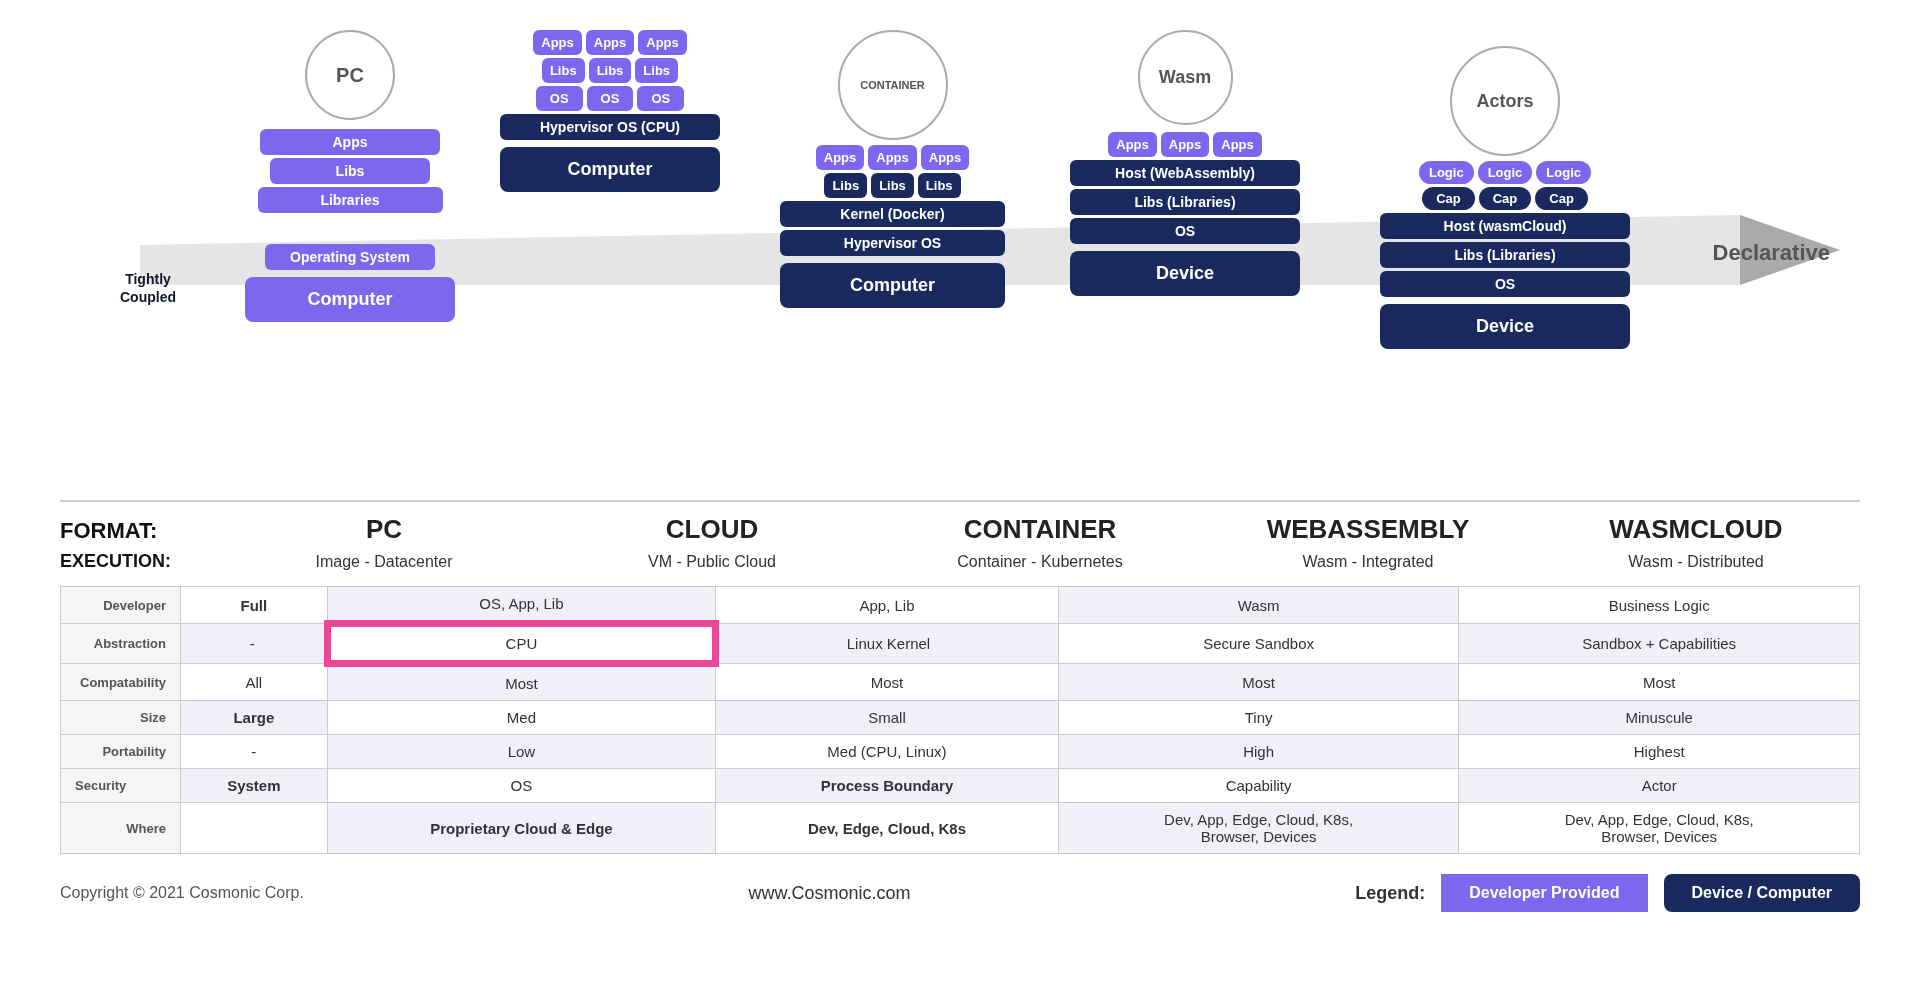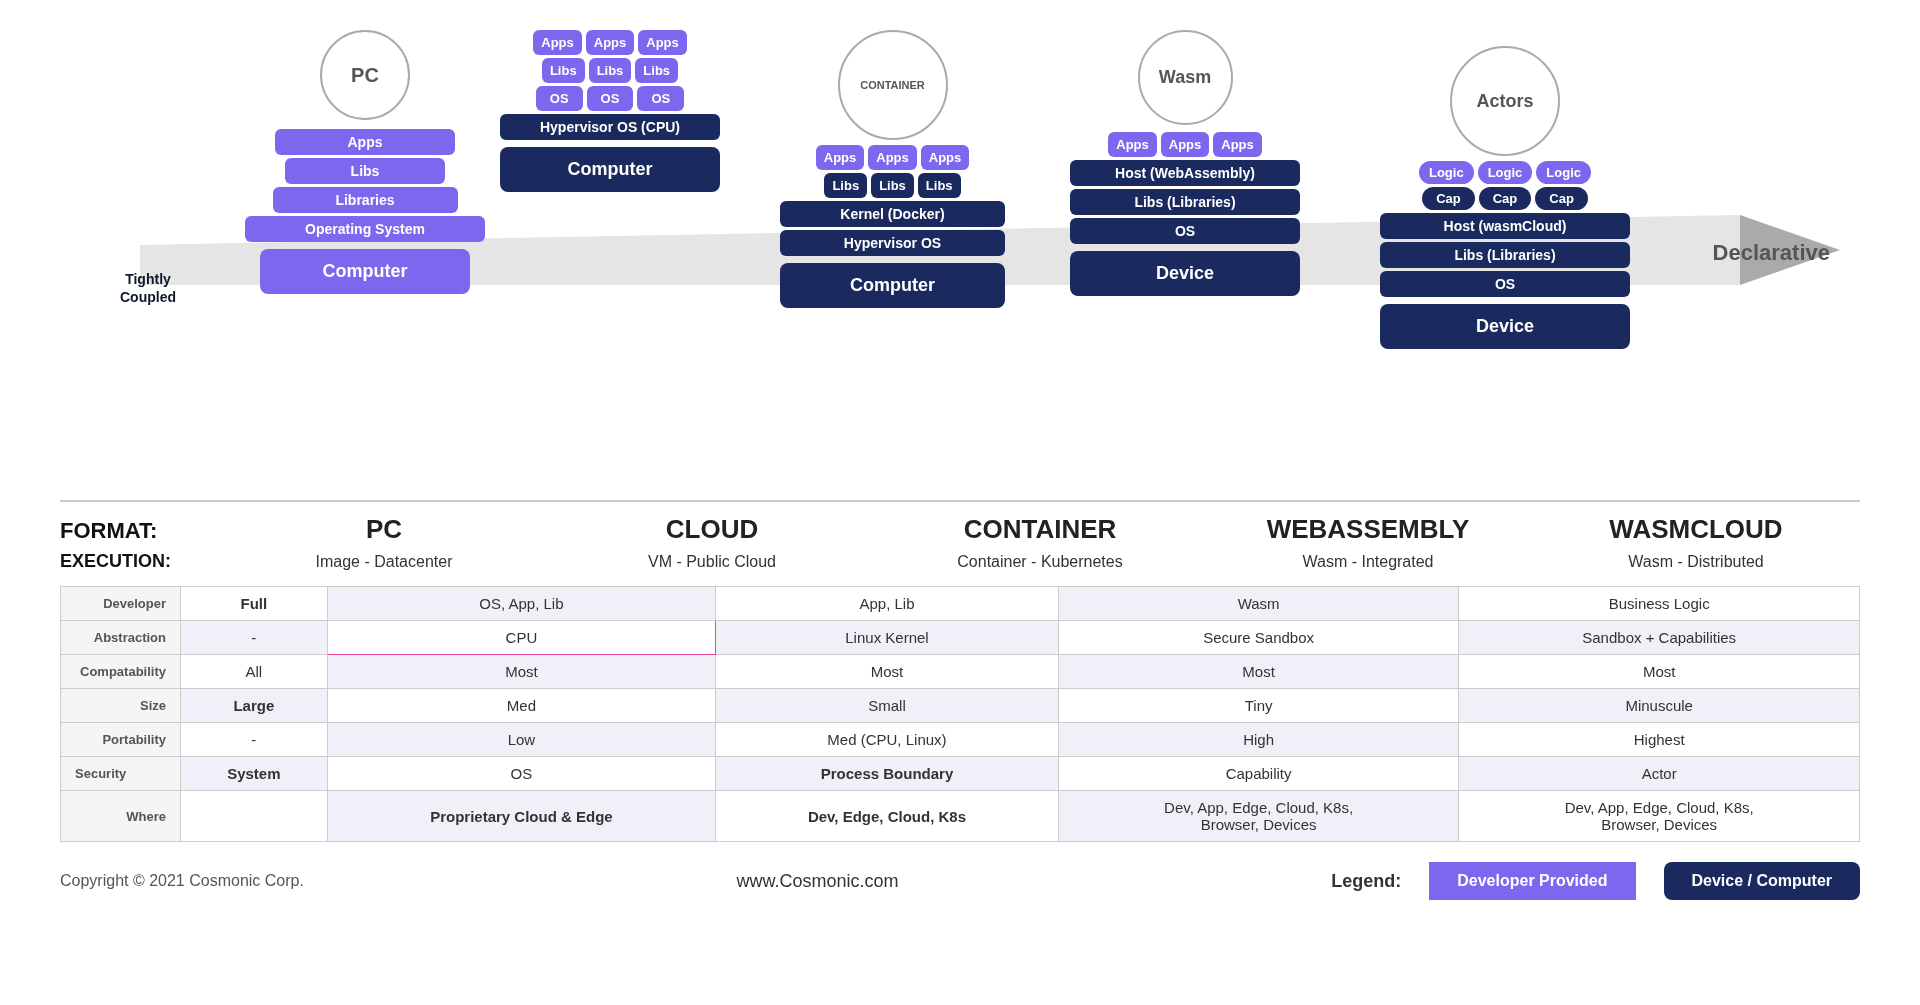--- a/index.html
+++ b/index.html
@@ -93,21 +93,21 @@
       Tightly<br>Coupled
     </div>
 
     <div style="position:absolute;right:30px;top:210px;font-size:22px;font-weight:700;color:#555;z-index:10;">Declarative</div>
 
     <div style="position:absolute;left:185px;top:0;z-index:10;display:flex;flex-direction:column;align-items:center;gap:3px;">
       <div style="width:90px;height:90px;border-radius:50%;border:2px solid #aaa;background:#fff;display:flex;align-items:center;justify-content:center;font-size:20px;font-weight:600;color:#555;margin-bottom:6px;">PC</div>
       <div style="background:#7B68EE;color:#fff;border-radius:6px;padding:5px 0;font-size:14px;font-weight:700;width:180px;text-align:center;">Apps</div>
       <div style="background:#7B68EE;color:#fff;border-radius:6px;padding:5px 0;font-size:14px;font-weight:700;width:160px;text-align:center;">Libs</div>
       <div style="background:#7B68EE;color:#fff;border-radius:6px;padding:5px 0;font-size:14px;font-weight:700;width:185px;text-align:center;">Libraries</div>
-      <div style="background:#7B68EE;color:#fff;border-radius:6px;padding:5px 0;font-size:14px;font-weight:700;width:240px;text-align:center;">Operating System</div>
+      <div style="background:#7B68EE;color:#fff;border-radius:6px;padding:5px 0;font-size:14px;font-weight:700;width:170px;text-align:center;margin-top:28px;">Operating System</div>
       <div style="background:#7B68EE;color:#fff;border-radius:8px;padding:12px 0;font-size:18px;font-weight:700;width:210px;text-align:center;margin-top:4px;">Computer</div>
     </div>
 
     <div style="position:absolute;left:440px;top:0;z-index:10;display:flex;flex-direction:column;align-items:center;gap:3px;">
 
       <div style="display:flex;gap:4px;">
         <div style="background:#7B68EE;color:#fff;border-radius:6px;padding:5px 8px;font-size:13px;font-weight:700;">Apps</div>
         <div style="background:#7B68EE;color:#fff;border-radius:6px;padding:5px 8px;font-size:13px;font-weight:700;">Apps</div>
         <div style="background:#7B68EE;color:#fff;border-radius:6px;padding:5px 8px;font-size:13px;font-weight:700;">Apps</div>
       </div>
@@ -213,21 +213,21 @@
         <td style="background:#f5f5f5;text-align:right;padding:8px 14px;font-size:13px;font-weight:600;color:#555;border:1px solid #ccc;width:120px;">Developer</td>
         <td style="border:1px solid #ccc;padding:8px 12px;text-align:center;font-weight:700;background:#fff;">Full</td>
         <td style="border:1px solid #ccc;padding:8px 12px;text-align:center;background:#f0f0f8;">OS, App, Lib</td>
         <td style="border:1px solid #ccc;padding:8px 12px;text-align:center;background:#fff;">App, Lib</td>
         <td style="border:1px solid #ccc;padding:8px 12px;text-align:center;background:#f0f0f8;">Wasm</td>
         <td style="border:1px solid #ccc;padding:8px 12px;text-align:center;background:#fff;">Business Logic</td>
       </tr>
       <tr>
         <td style="background:#f5f5f5;text-align:right;padding:8px 14px;font-size:13px;font-weight:600;color:#555;border:1px solid #ccc;">Abstraction</td>
         <td style="border:1px solid #ccc;padding:8px 12px;text-align:center;background:#f0f0f8;">-</td>
-        <td style="border:1px solid #ec4899;padding:8px 12px;text-align:center;background:#fff;">CPU</td>
+        <td style="border:7px solid #ec4899;padding:8px 12px;text-align:center;background:#fff;">CPU</td>
         <td style="border:1px solid #ccc;padding:8px 12px;text-align:center;background:#f0f0f8;">Linux Kernel</td>
         <td style="border:1px solid #ccc;padding:8px 12px;text-align:center;background:#fff;">Secure Sandbox</td>
         <td style="border:1px solid #ccc;padding:8px 12px;text-align:center;background:#f0f0f8;">Sandbox + Capabilities</td>
       </tr>
       <tr>
         <td style="background:#f5f5f5;text-align:right;padding:8px 14px;font-size:13px;font-weight:600;color:#555;border:1px solid #ccc;">Compatability</td>
         <td style="border:1px solid #ccc;padding:8px 12px;text-align:center;background:#fff;">All</td>
         <td style="border:1px solid #ccc;padding:8px 12px;text-align:center;background:#f0f0f8;">Most</td>
         <td style="border:1px solid #ccc;padding:8px 12px;text-align:center;background:#fff;">Most</td>
         <td style="border:1px solid #ccc;padding:8px 12px;text-align:center;background:#f0f0f8;">Most</td>
@@ -264,20 +264,20 @@
         <td style="border:1px solid #ccc;padding:8px 12px;text-align:center;font-weight:700;background:#fff;">Dev, Edge, Cloud, K8s</td>
         <td style="border:1px solid #ccc;padding:8px 12px;text-align:center;background:#f0f0f8;">Dev, App, Edge, Cloud, K8s,<br>Browser, Devices</td>
         <td style="border:1px solid #ccc;padding:8px 12px;text-align:center;background:#fff;">Dev, App, Edge, Cloud, K8s,<br>Browser, Devices</td>
       </tr>
     </tbody>
   </table>
 
   <div style="display:flex;align-items:center;justify-content:space-between;margin-top:10px;">
     <span style="font-size:16px;color:#555;">Copyright © 2021 Cosmonic Corp.</span>
     <span style="font-size:18px;color:#333;font-weight:500;">www.Cosmonic.com</span>
-    <div style="display:flex;align-items:center;gap:28px;">
+    <div style="display:flex;align-items:center;gap:16px;">
       <span style="font-size:18px;color:#333;font-weight:600;">Legend:</span>
       <div style="background:#7B68EE;color:#fff;border-radius:0;padding:10px 28px;font-size:16px;font-weight:700;">Developer Provided</div>
       <div style="background:#1a2a5e;color:#fff;border-radius:8px;padding:10px 28px;font-size:16px;font-weight:700;">Device / Computer</div>
     </div>
   </div>
 
 </div>
 
 </body></html>

